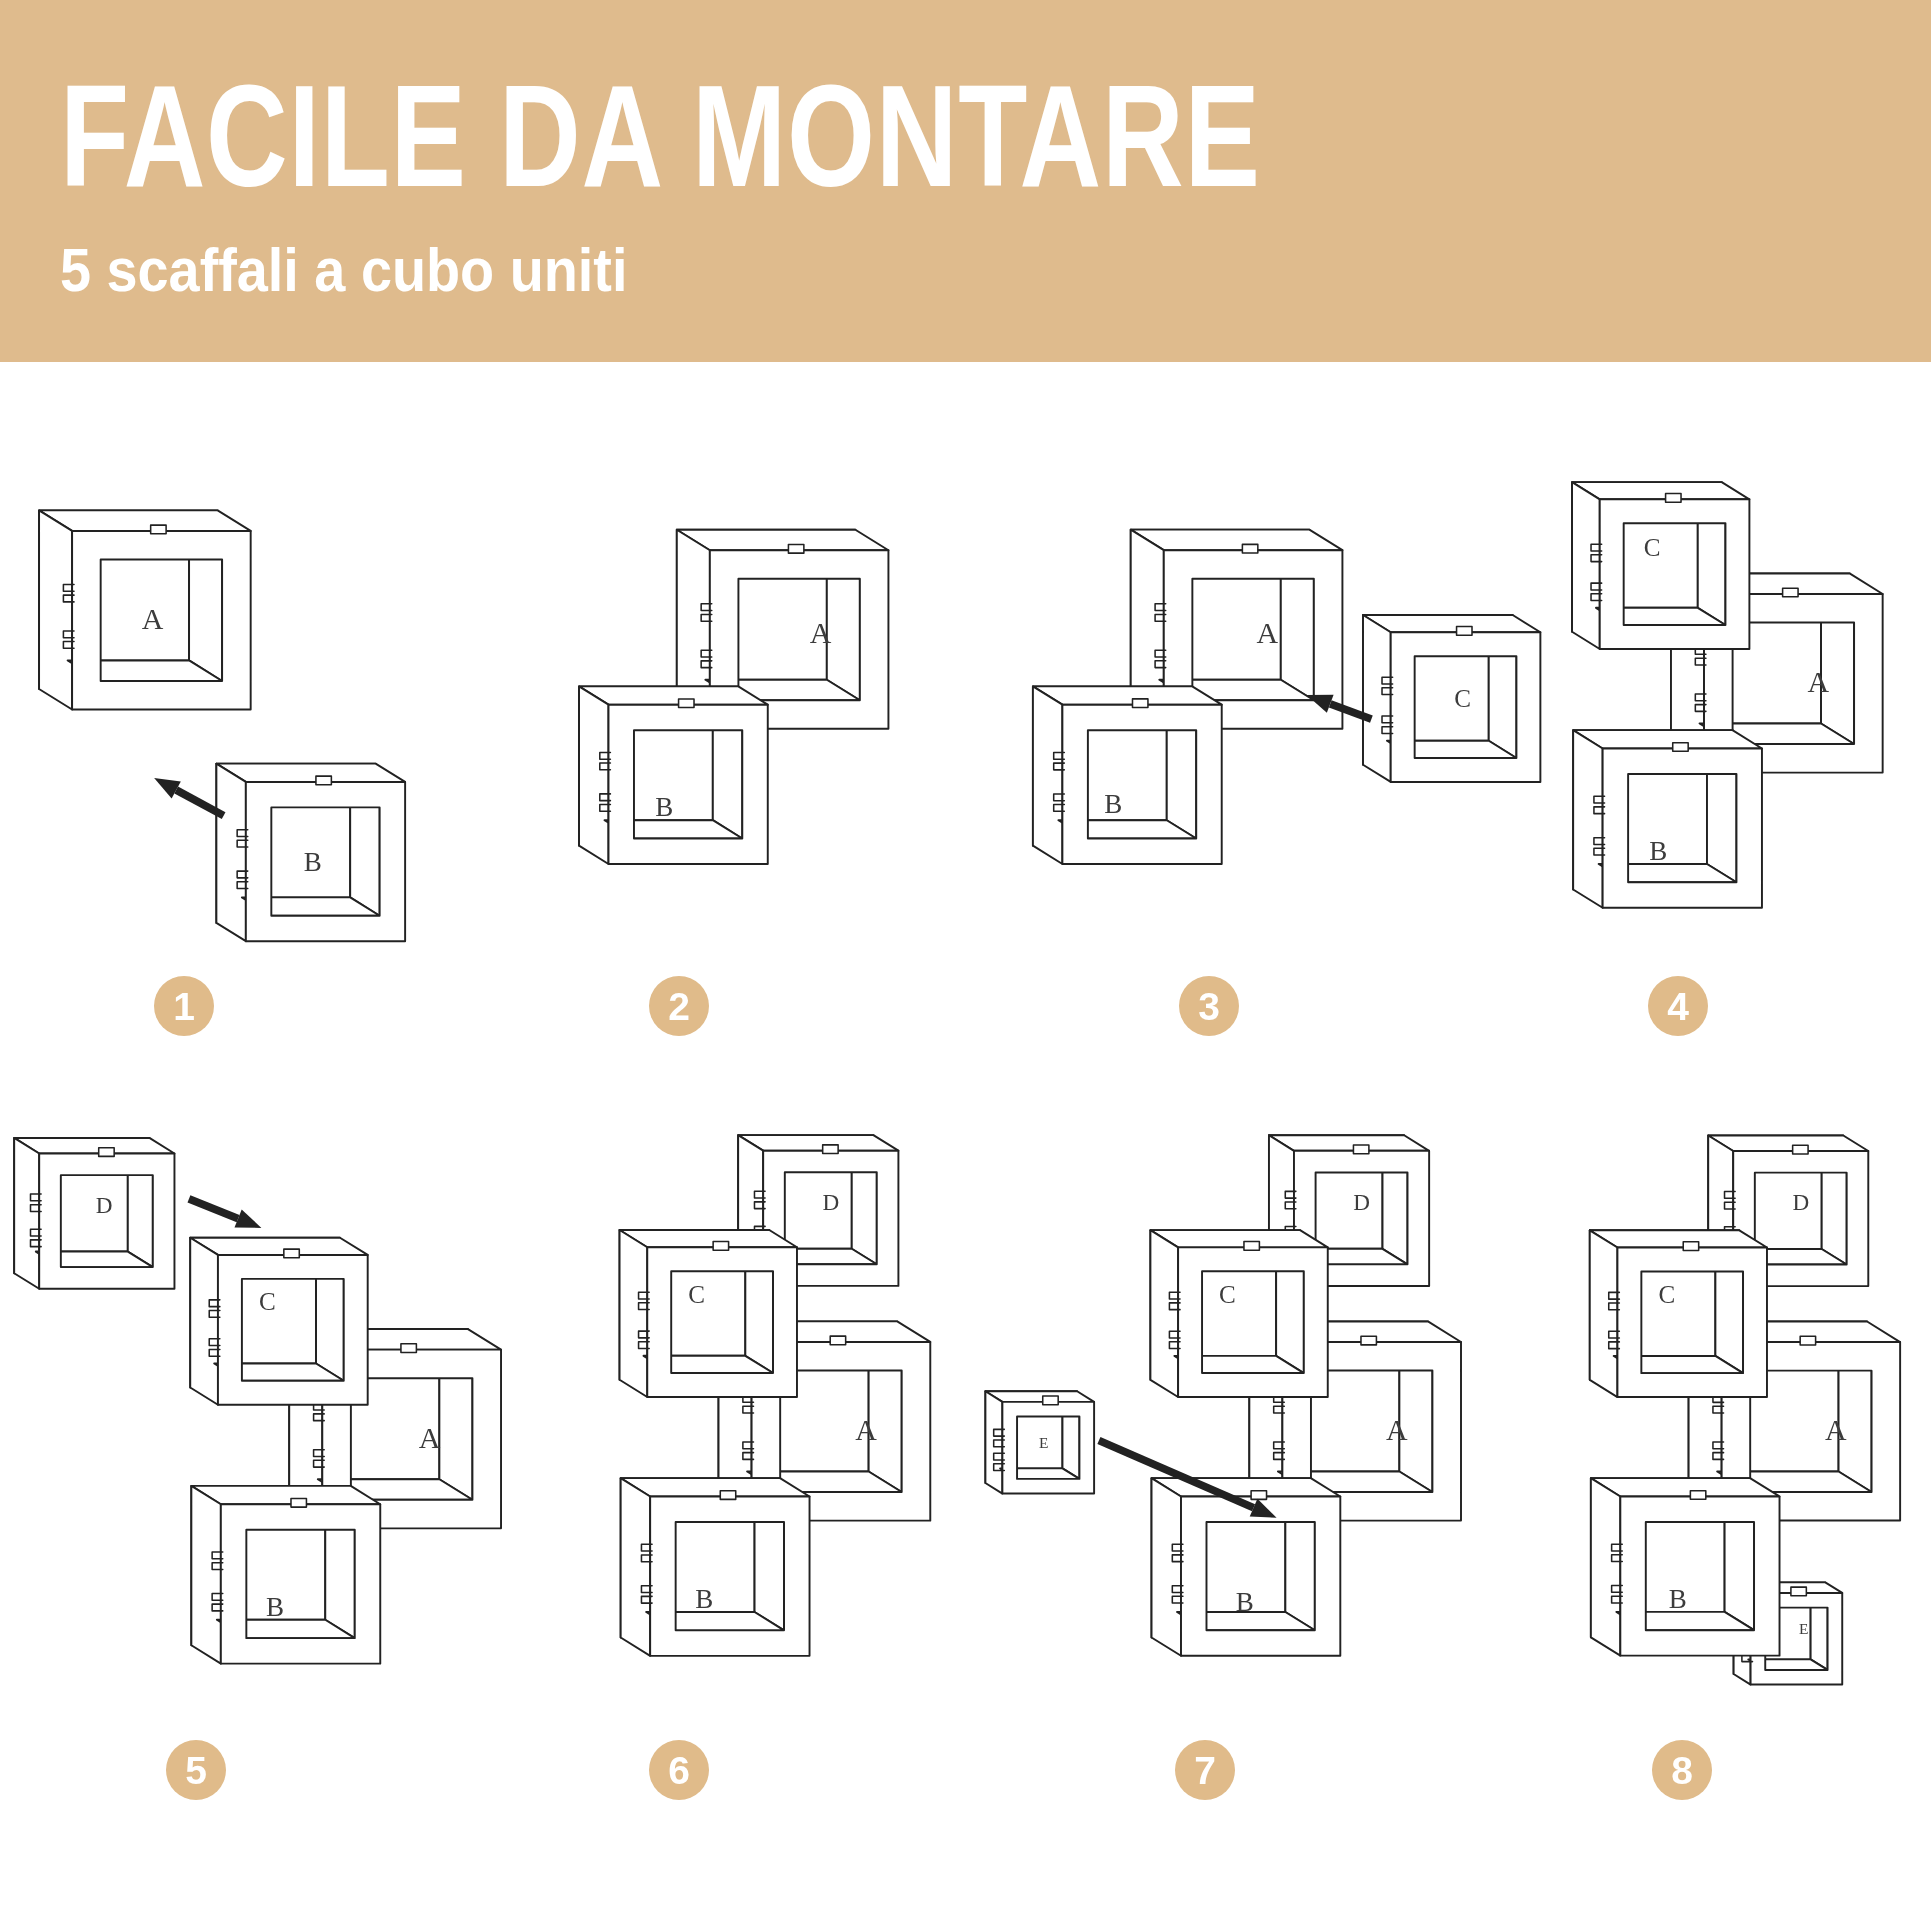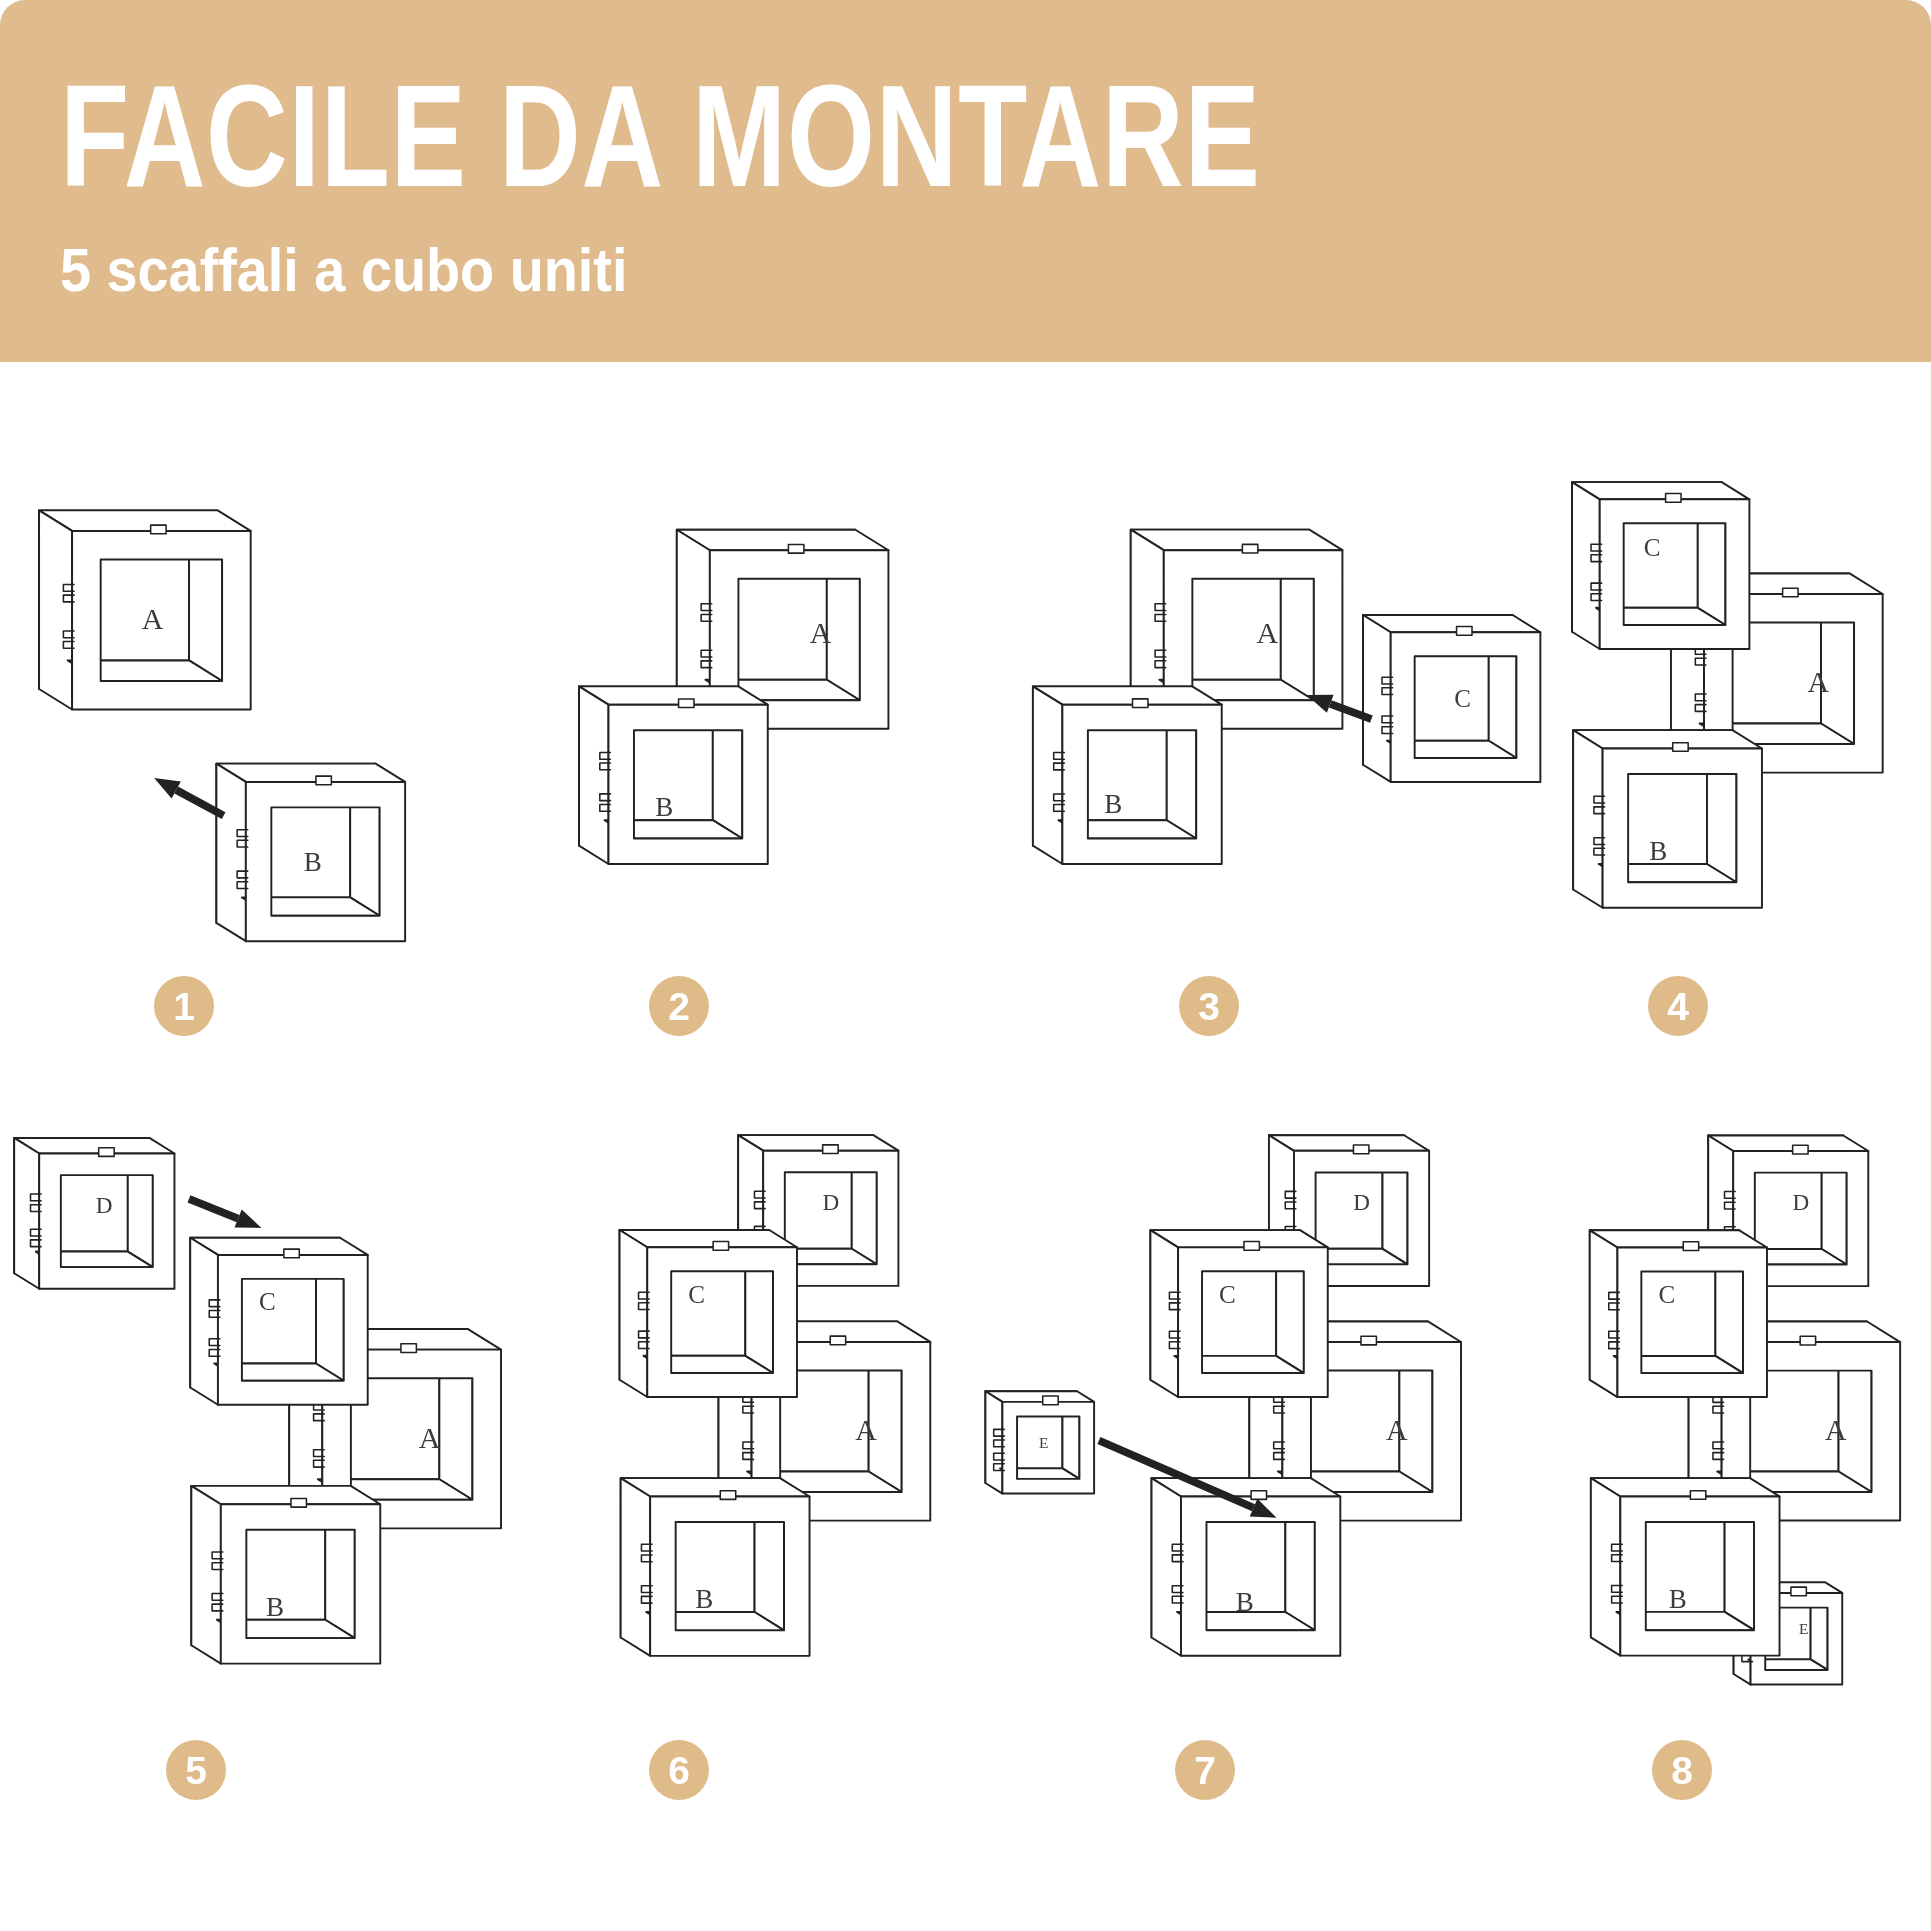--- a/index.html
+++ b/index.html
@@ -1,17 +1,17 @@
 <!DOCTYPE html>
 <html><head>
 <meta charset="utf-8">
 <style>
   html,body{margin:0;padding:0;background:#ffffff;}
   .page{position:relative;width:1931px;height:1931px;background:#ffffff;overflow:hidden;
-        font-family:"Liberation Sans",sans-serif;border-radius:25px;}
+        font-family:"Liberation Sans",sans-serif;}
   .banner{position:absolute;left:0;top:0;width:1931px;height:362px;background:#dfbb8d;}
   .title{position:absolute;left:60px;top:64px;margin:0;color:#ffffff;
          font:700 145px/1.0 "Liberation Sans",sans-serif;letter-spacing:1px;
          transform:scaleX(0.78);transform-origin:left top;white-space:nowrap;}
   .subtitle{position:absolute;left:60px;top:239px;margin:0;color:#ffffff;
          font:700 62px/1.0 "Liberation Sans",sans-serif;
          transform:scaleX(0.90);transform-origin:left top;white-space:nowrap;}
   .step{position:absolute;}
   .step svg{overflow:visible;display:block;}
   .badge{position:absolute;width:60px;height:60px;border-radius:50%;

